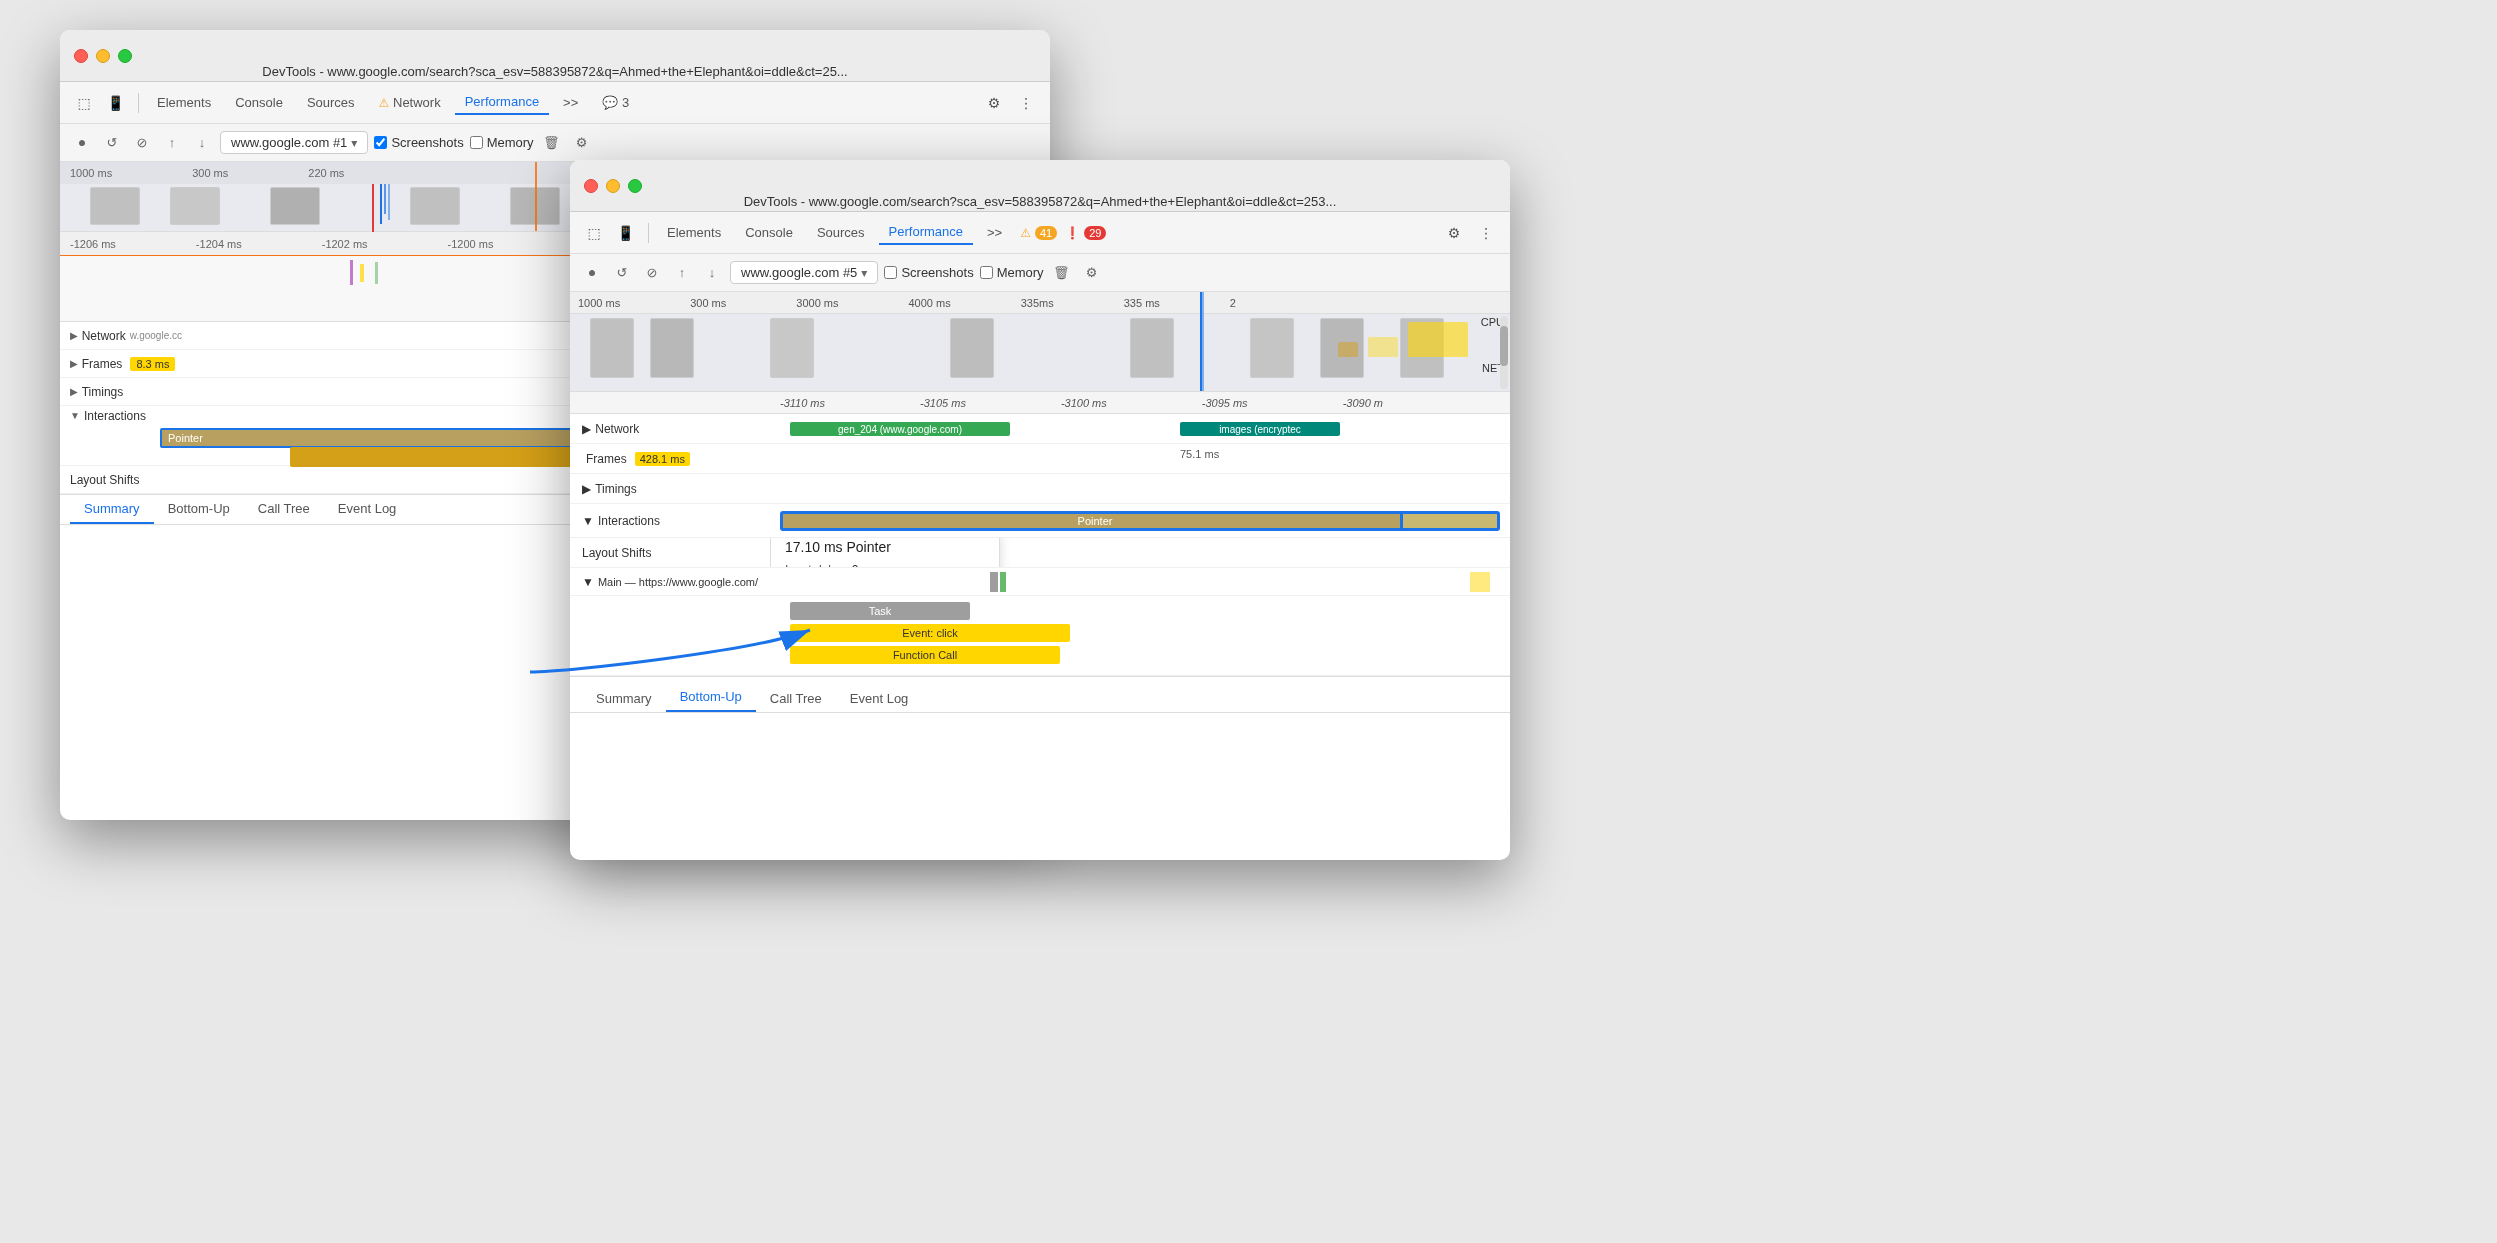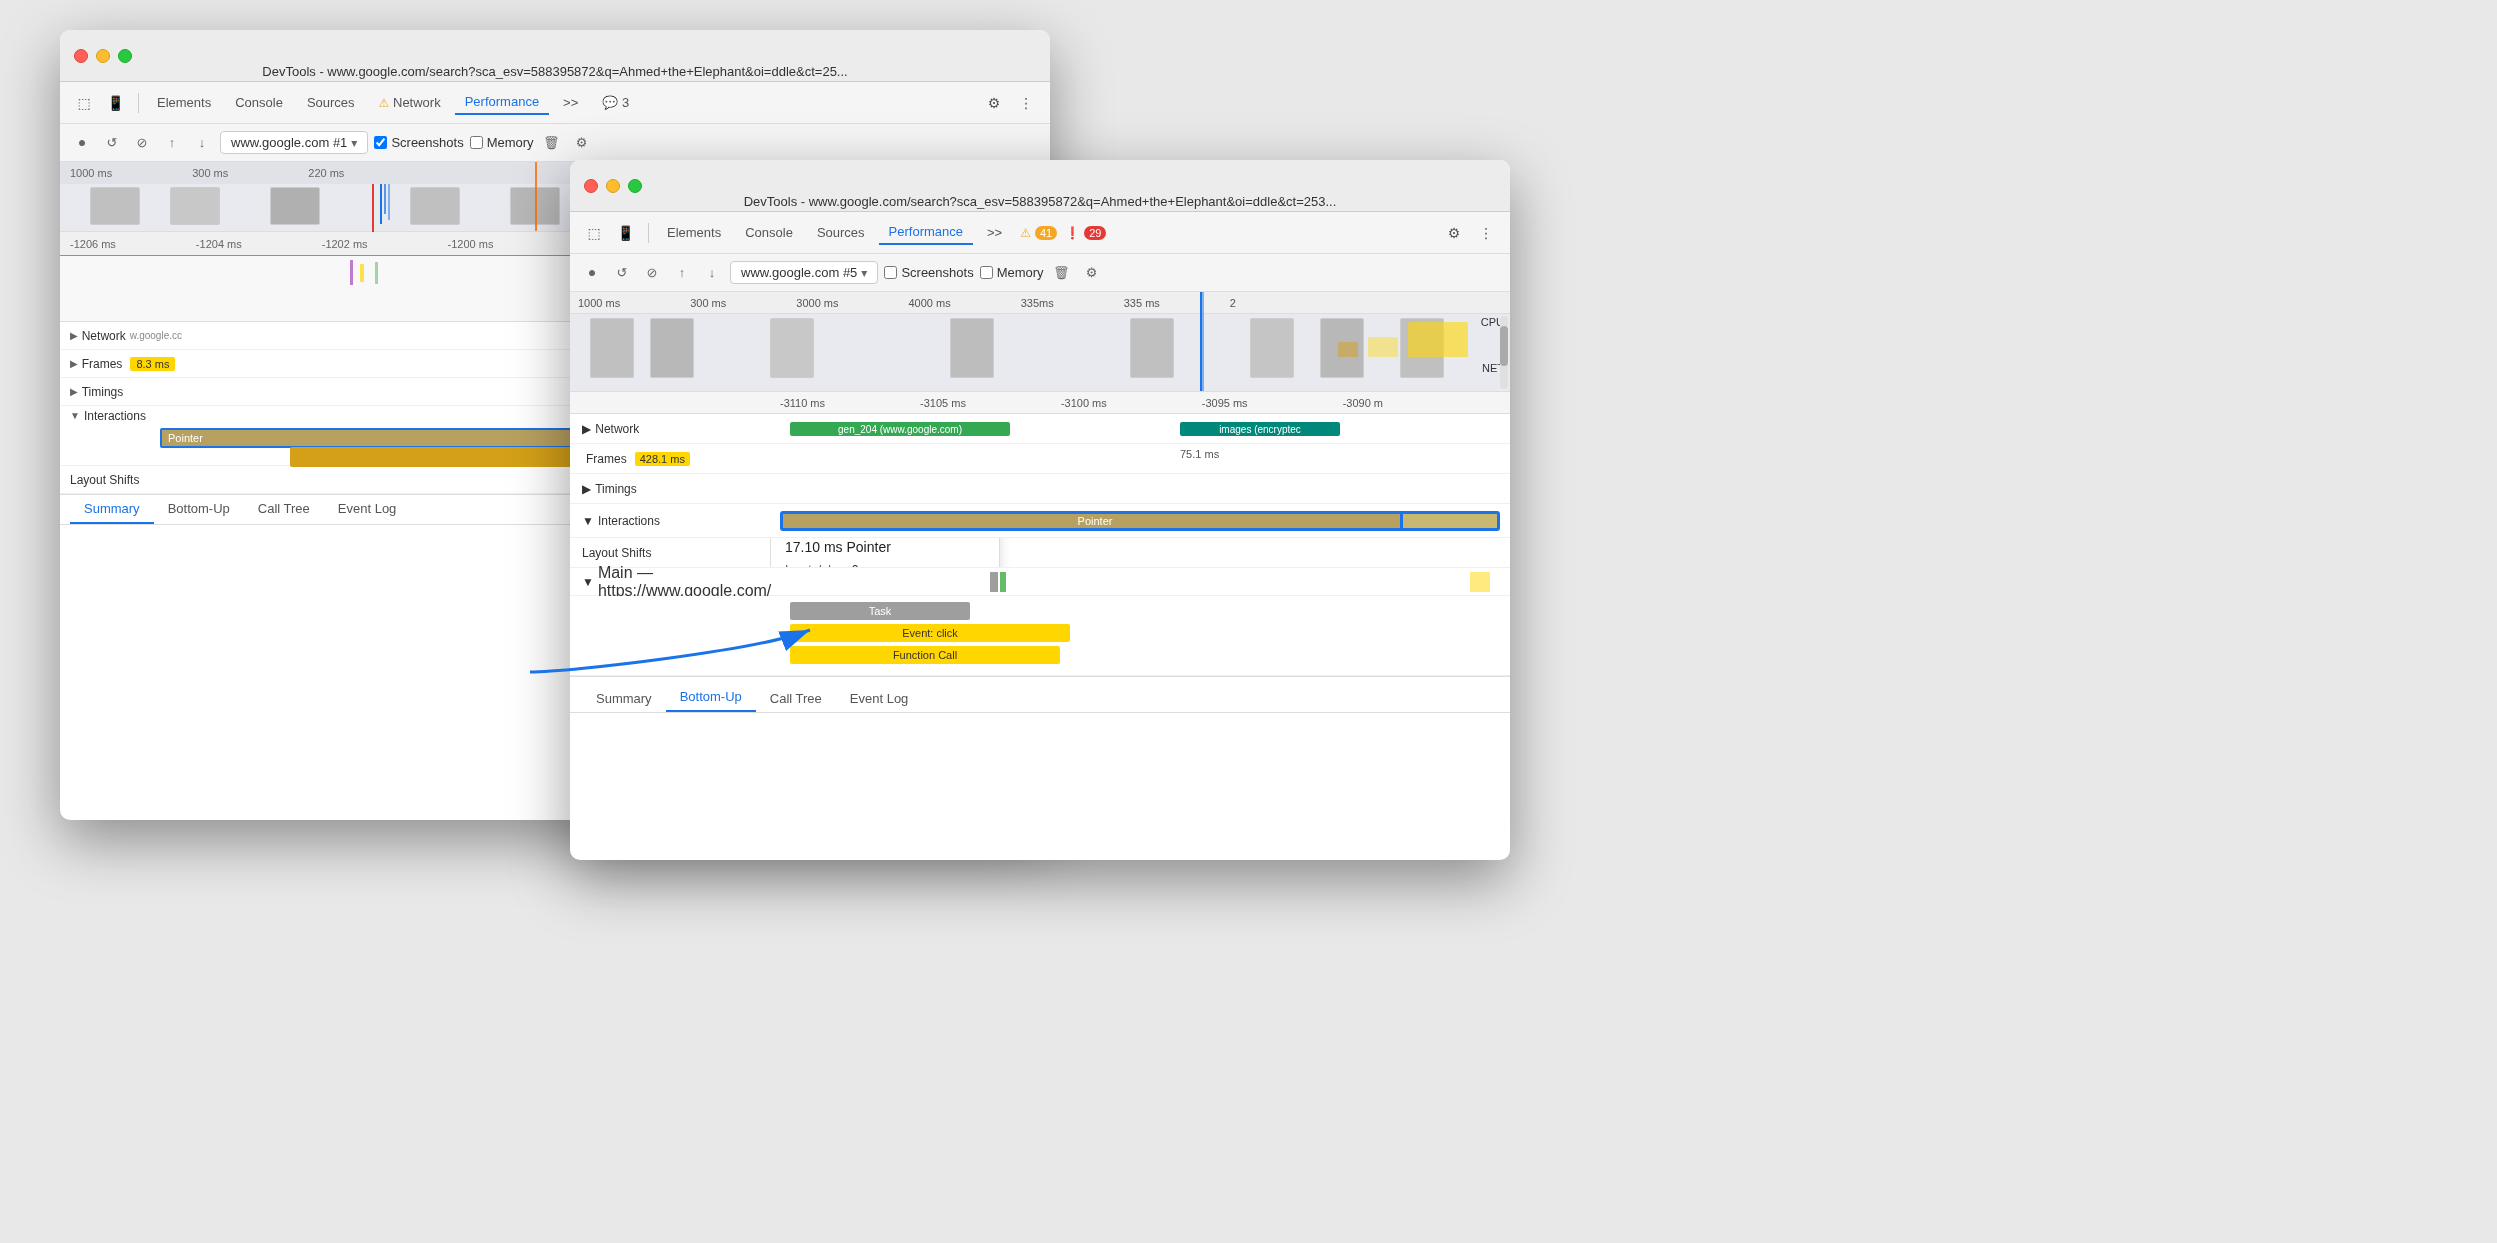--- a/index.html
+++ b/index.html
@@ -318,20 +318,21 @@
     }
 
     
     .offset-ruler {
       height: 22px;
       background: #f5f5f5;
       border-bottom: 1px solid #ddd;
       display: flex;
       align-items: center;
       overflow: hidden;
+      font-style: italic;
     }
     .offset-label-area {
       width: 200px;
       flex-shrink: 0;
     }
     .offset-ticks {
       flex: 1;
       display: flex;
       align-items: center;
       gap: 95px;
@@ -763,21 +764,21 @@
             <span class="tooltip-val">2ms</span>
           </div>
 
         </div>
       </div>
     </div>
 
     <div class="track-front-row" style="height:28px;">
       <div class="track-front-label" style="width:240px;">
         <span class="expand-icon">▼</span>
-        <span style="font-size:16px;">Main — https://www.google.com/</span>
+        <span style="font-size:11px;">Main — https://www.google.com/</span>
       </div>
       <div class="track-front-content">
 
         <div style="position:absolute;left:180px;top:4px;width:8px;height:20px;background:#9e9e9e;"></div>
         <div style="position:absolute;left:190px;top:4px;width:6px;height:20px;background:#66bb6a;"></div>
         <div style="position:absolute;right:20px;top:4px;width:20px;height:20px;background:#ffd600;opacity:0.5;"></div>
       </div>
     </div>
 
     <div style="position:relative;height:80px;background:#fff;border-bottom:1px solid #eee;">

